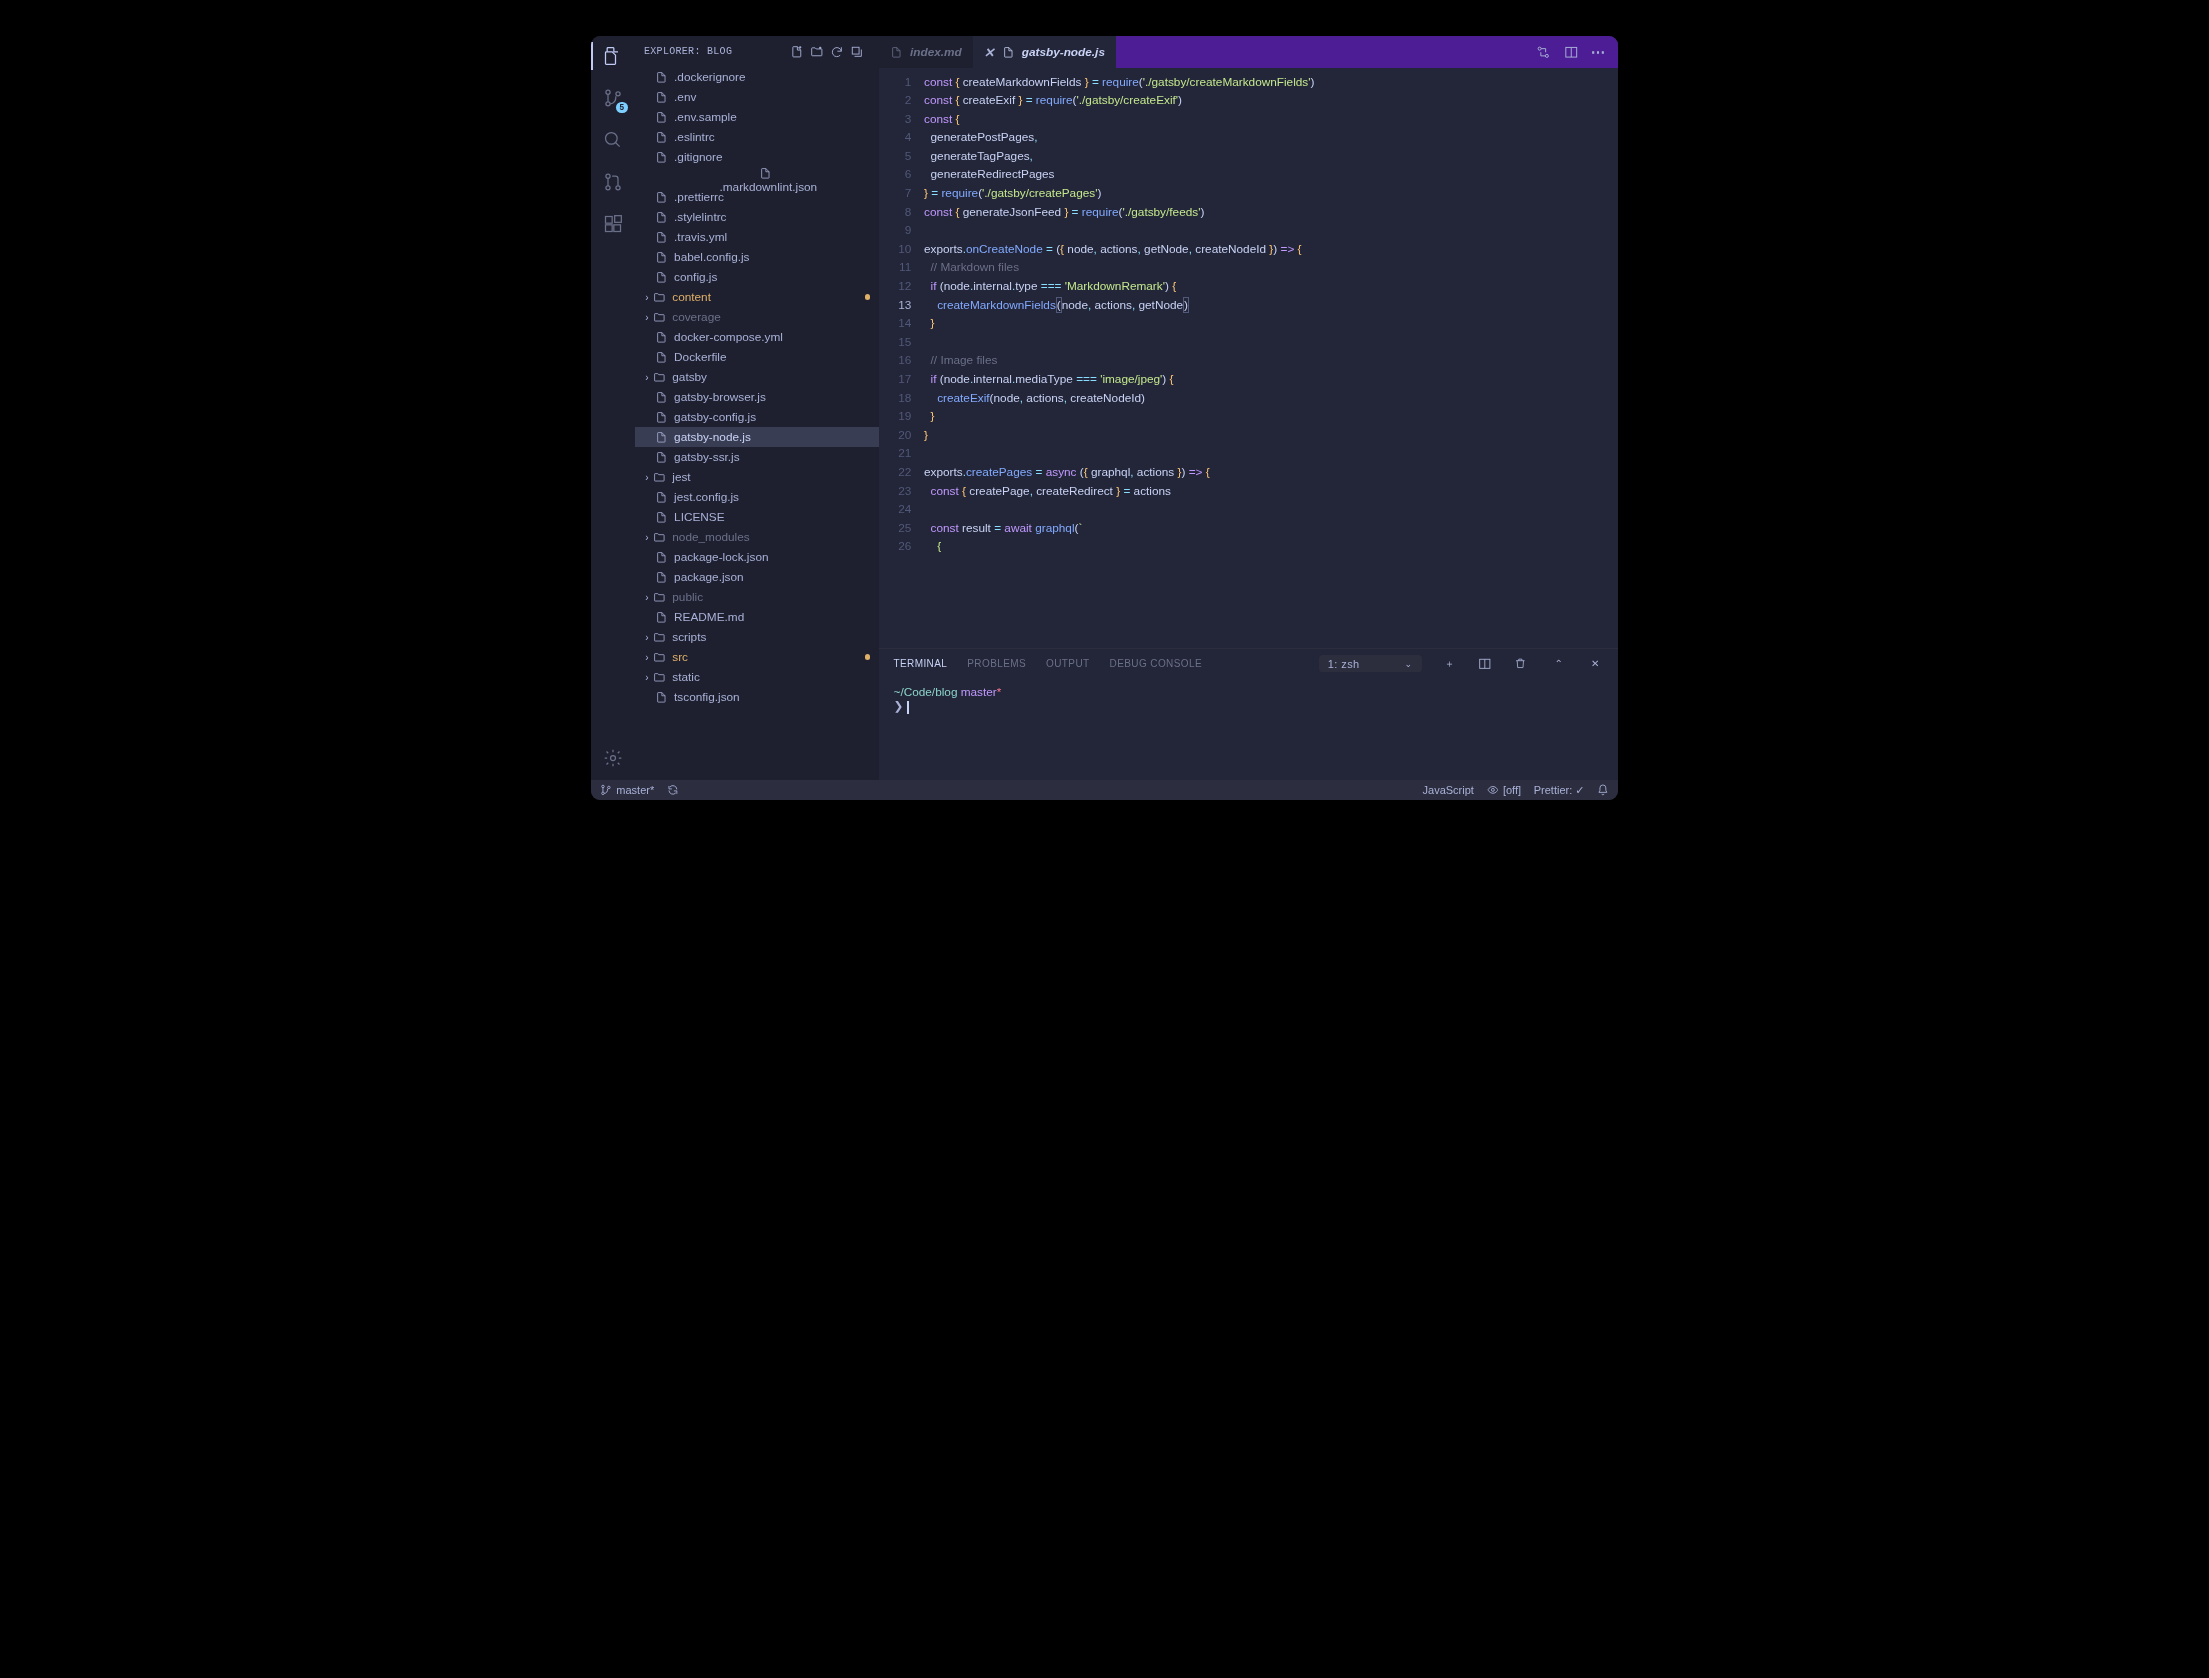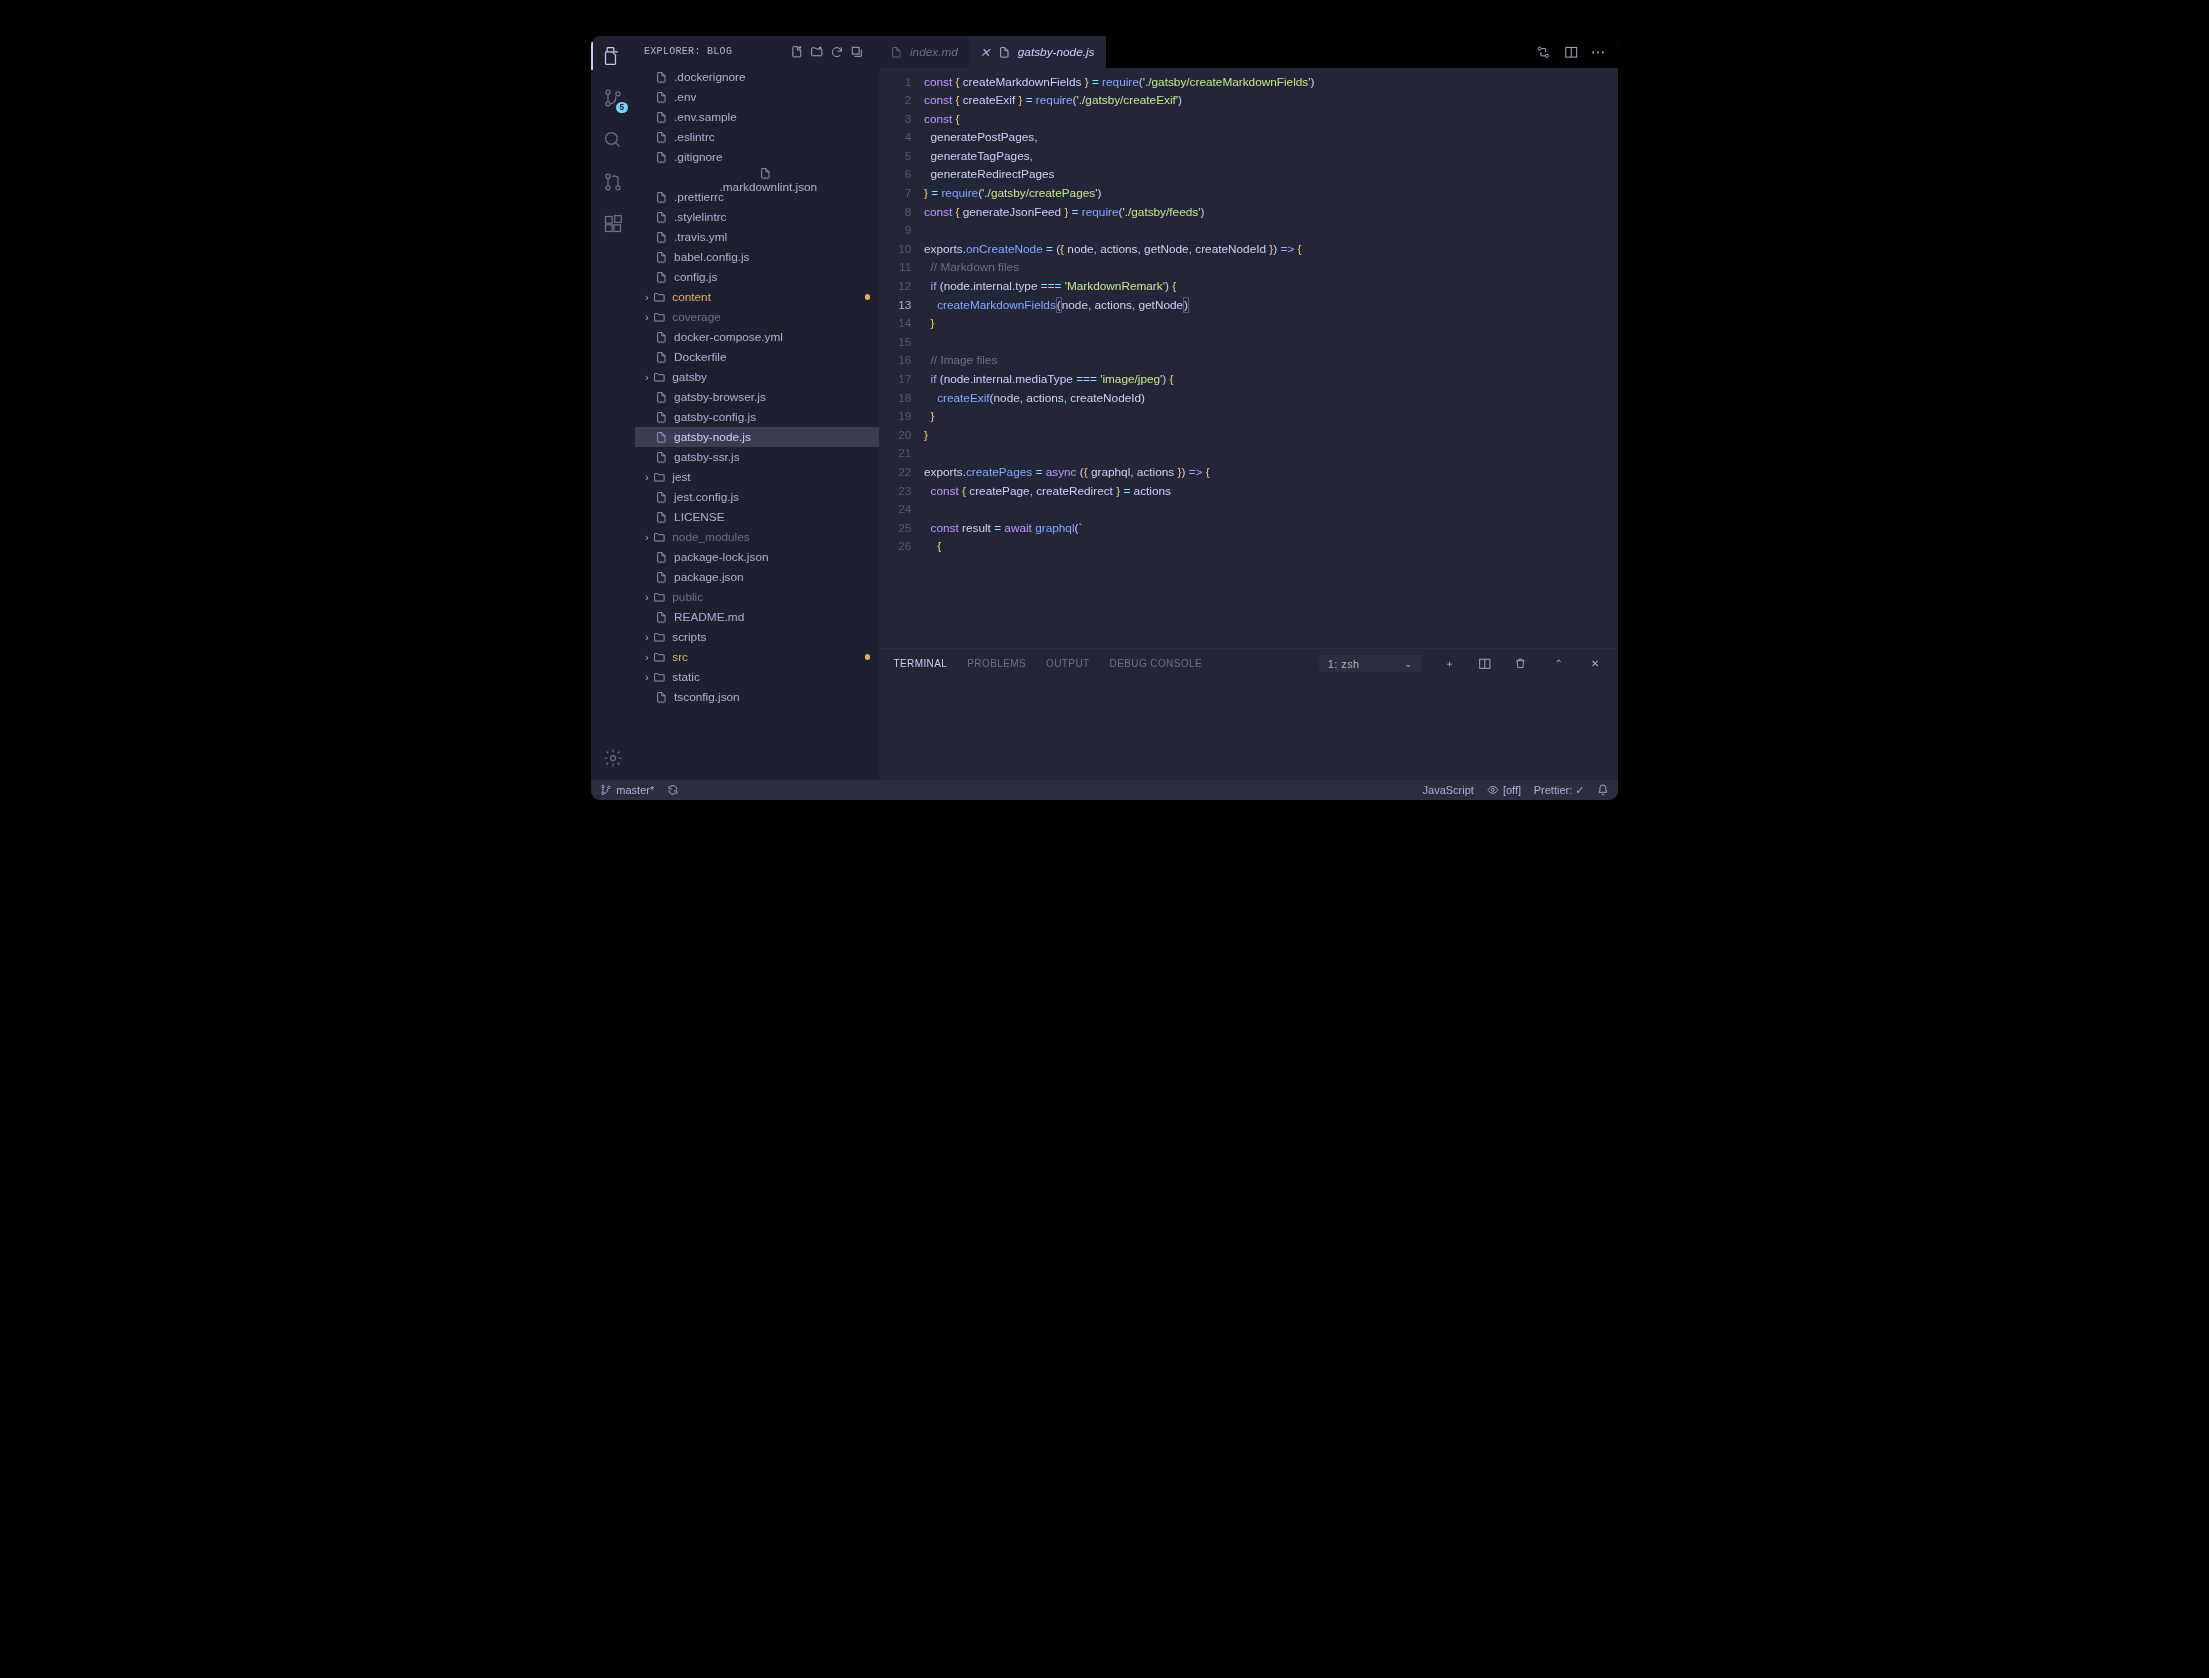--- a/index.html
+++ b/index.html
@@ -29,21 +29,21 @@
 .tree-row.sel { background:#393d53; color:#c8d3f5; }
 .tree-row .chev { width:12.7px; color:#a9b1d6; font-size:10px; display:inline-block; text-align:center; }
 .tree-row .ficon { width:16.4px; text-align:center; color:#a9b1d6; }
 .tree-row.folder .ficon { color:#a9b1d6; }
 .tree-row.dim .lbl { color:#6b7089; }
 .tree-row.accent .lbl { color:#e0af68; }
 .tree-row .dot { margin-left:auto; margin-right:9px; width:5.5px; height:5.5px; border-radius:50%; background:#e0af68; }
 .lbl { padding-left:2.7px; }
 
 .editor { flex:1; display:flex; flex-direction:column; background:#232538; overflow:hidden; }
-.tabs { display:flex; height:32px; background:#000000; align-items:stretch; }
+.tabs { display:flex; height:32px; background:#4c1d95; align-items:stretch;font-weight:bold; }
 .tab { display:flex; align-items:center; padding:0 11px; gap:7.3px; color:#6b7089; font-size:11.8px; background:#1e2030; cursor:pointer; font-style:italic; }
 .tab.active { background:#232538; color:#c8d3f5; }
 .tab .close { font-size:12.7px; color:#a9b1d6; }
 .tab-actions { margin-left:auto; display:flex; align-items:center; gap:12.7px; padding-right:12.7px; color:#a9b1d6; }
 .tab-actions span { cursor:pointer; }
 
 .code { flex:1; display:flex; overflow:hidden; font-family:Menlo,Consolas,monospace; font-size:11.8px; line-height:18.6px; }
 .gutter { width:45px; text-align:right; color:#515879; padding-right:12.7px; padding-top:4.5px; user-select:none; }
 .gutter div { height:18.6px; }
 .gutter .cur { color:#a9b1d6; }
@@ -541,20 +541,24 @@
               </svg>
             </span>
           <span class="picon">
               <svg width="12.7" height="12.7" viewBox="0 0 24 24" fill="none" stroke="currentColor" stroke-width="1.6">
                 <path d="M4 7h16M9 7V4h6v3M6 7l1 13h10l1-13"></path>
               </svg>
             </span>
           <span class="picon">⌃</span>
           <span class="picon">✕</span>
         </div>
+        <div class="term-body">
+          <div><span class="path">~/Code/blog</span> <span class="branch">master</span><span class="star">*</span></div>
+          <div><span class="prompt">❯</span><span class="cursor"></span></div>
+        </div>
       </div>
     </div>
   </div>
 
   <div class="statusbar">
     <div class="seg">
         <svg width="11.8" height="11.8" viewBox="0 0 24 24" fill="none" stroke="currentColor" stroke-width="1.8">
           <circle cx="6" cy="5" r="2.5"></circle>
           <circle cx="6" cy="19" r="2.5"></circle>
           <circle cx="18" cy="7" r="2.5"></circle>

